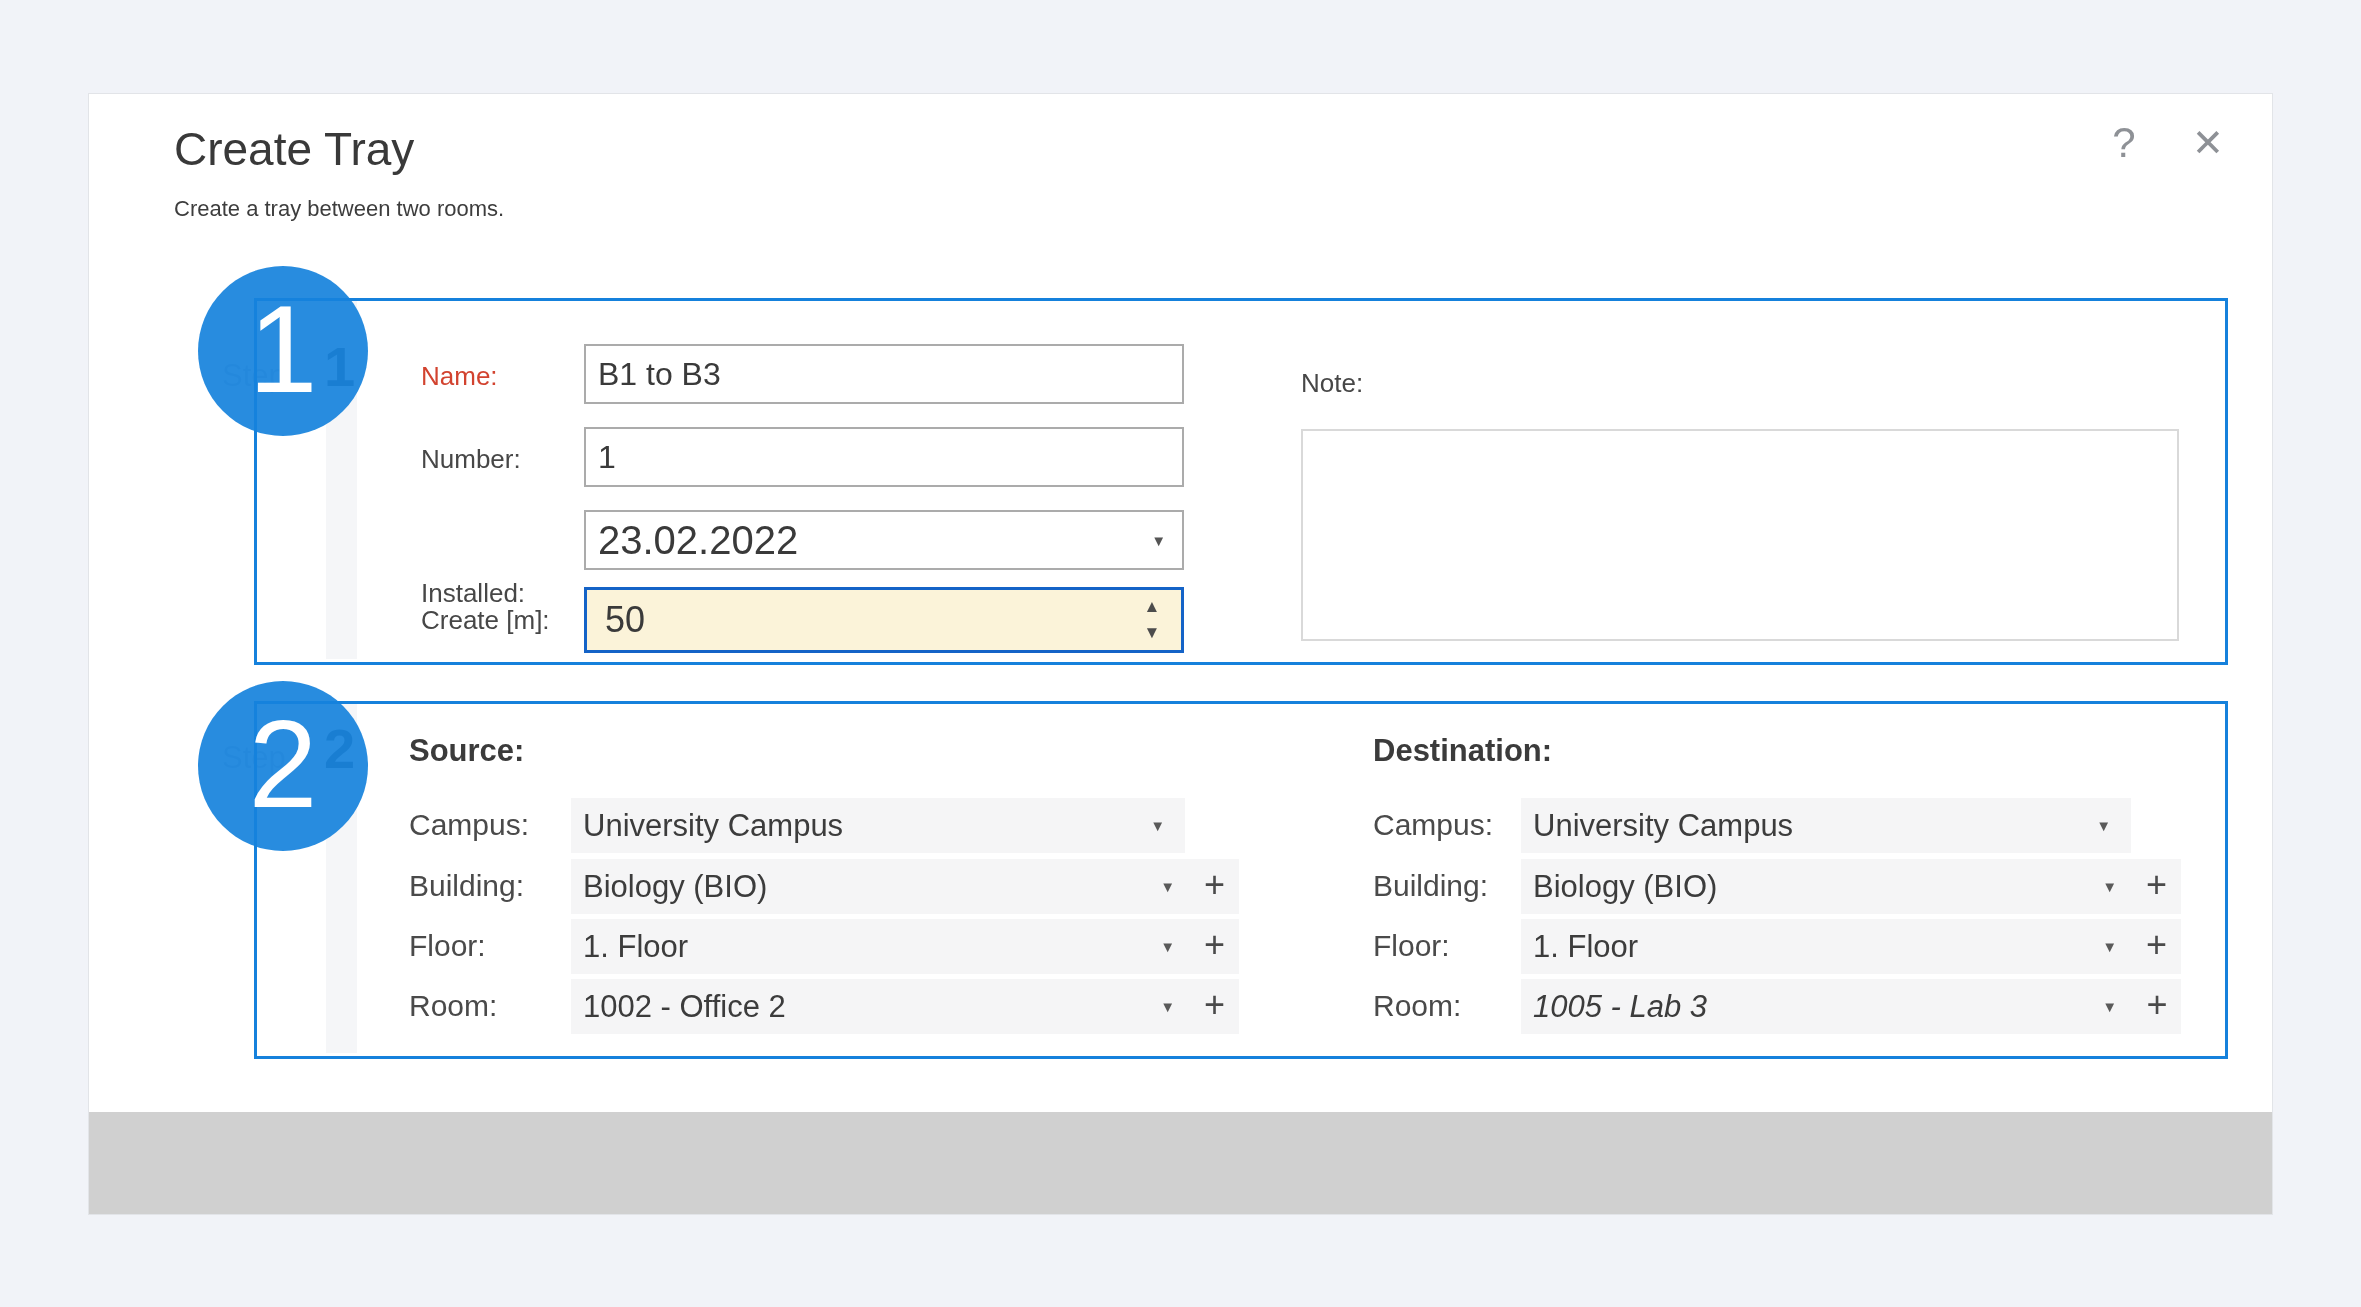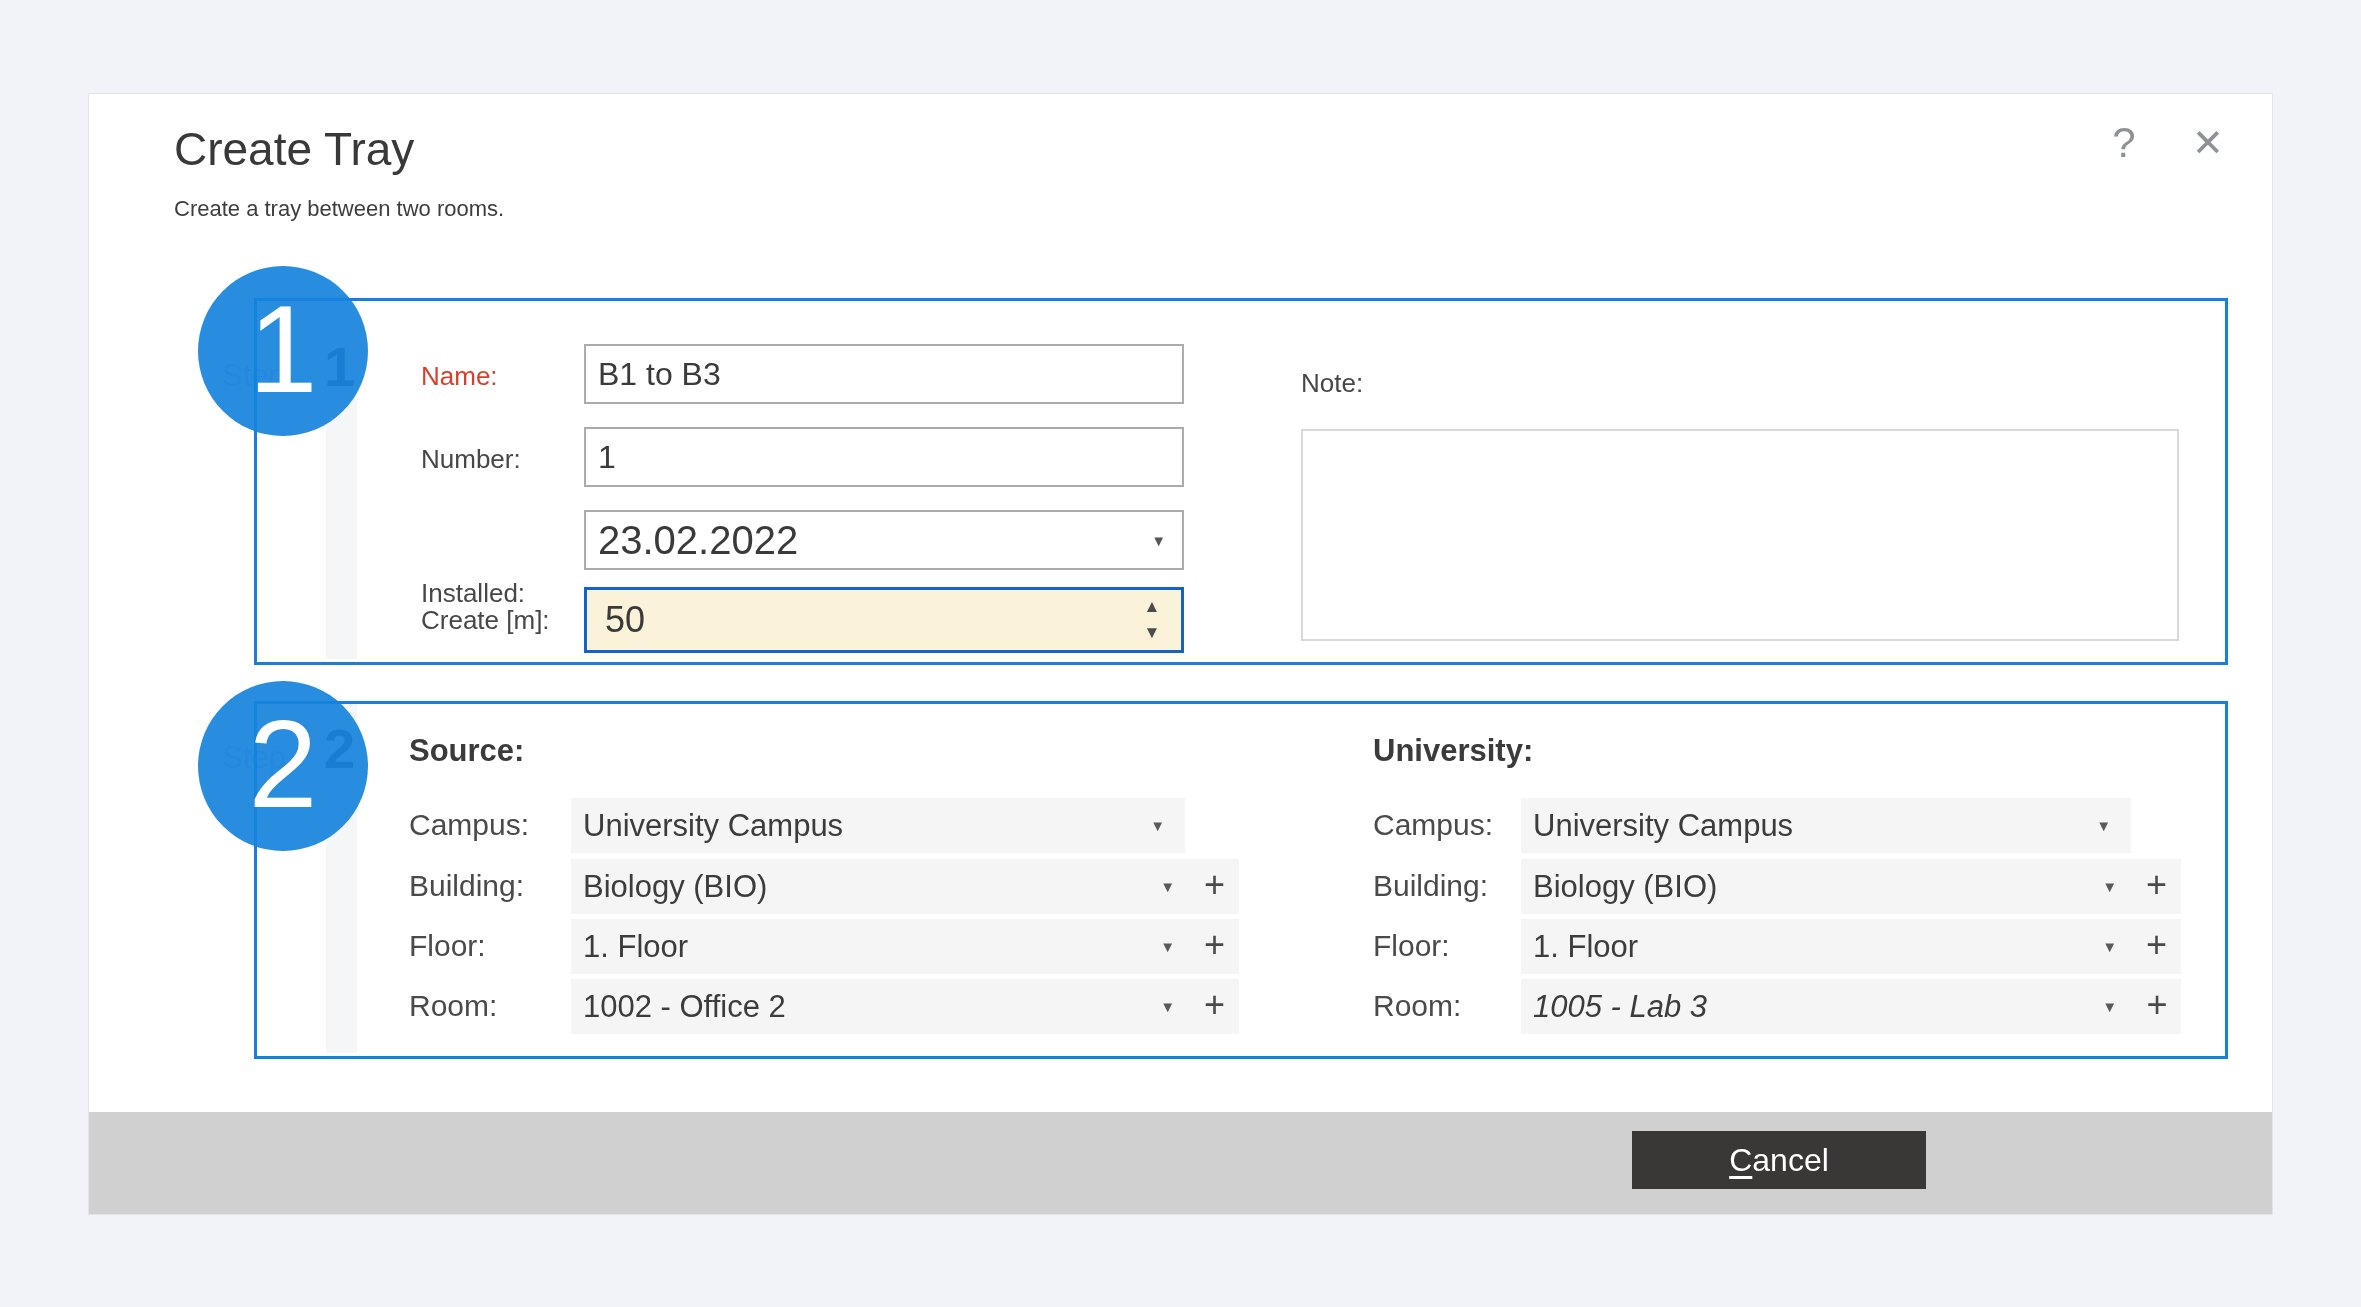--- a/index.html
+++ b/index.html
@@ -136,21 +136,21 @@
         <span>▼</span>
       </div>
     </div>
 
     <div class="abs flabel" style="left:1212px;top:269px;">Note:</div>
     <textarea class="note" value="" style=""></textarea>
 
     <div class="section" id="sec2"></div>
 
     <div class="colhdr" style="left:320px;top:637px;">Source:</div>
-    <div class="colhdr" style="left:1284px;top:637px;">University:</div>
+    <div class="colhdr" style="left:1284px;top:637px;">Destination:</div>
 
     <div class="rlabel" style="left:320px;top:711px;">Campus:</div>
     <div class="ddrow noadd" style="left:482px;top:704px;width:614px;">
       <span class="ddval">University Campus</span>
       <span class="ddarr">▼</span>
     </div>
 
     <div class="rlabel" style="left:320px;top:772px;">Building:</div>
     <div class="ddrow" style="left:482px;top:765px;width:668px;">
       <span class="ddval">Biology (BIO)</span>
@@ -196,16 +196,15 @@
     <div class="ddrow" style="left:1432px;top:885px;width:660px;font-style:italic;">
       <span class="ddval">1005 - Lab 3</span>
       <span class="ddarr">▼</span>
       <span class="plus">+</span>
     </div>
 
     <div class="circle" id="circle1">1</div>
     <div class="circle" id="circle2">2</div>
 
     <div class="footer"></div>
-    <button class="btn" id="cancelBtn"><u>C</u>ancel</button>
 
   </div>
 </div>
 
 </body></html>

